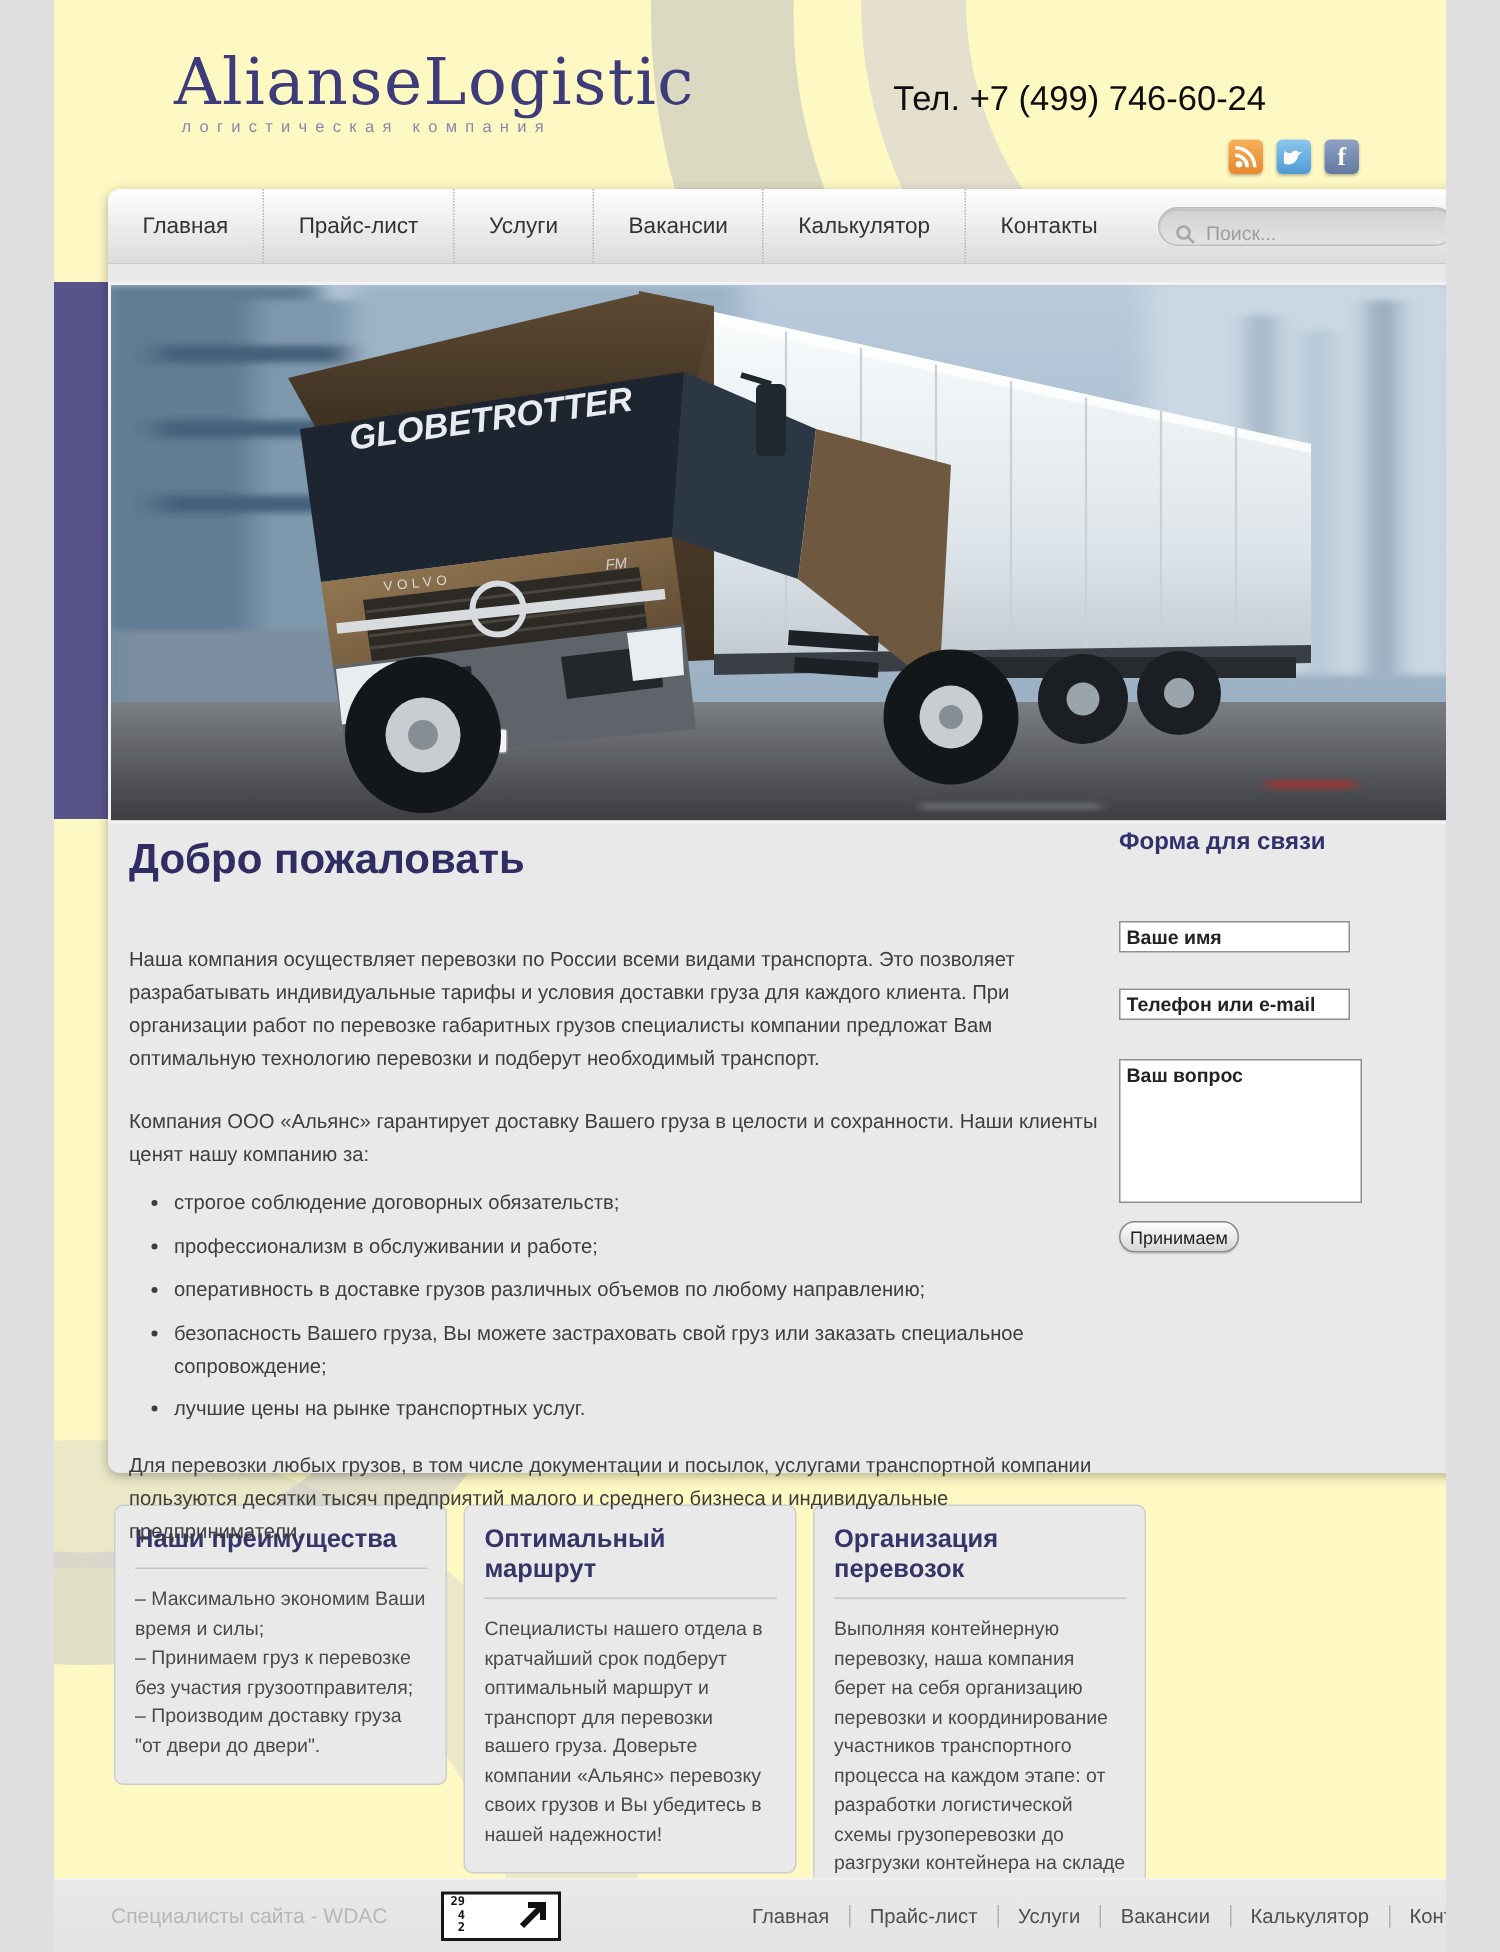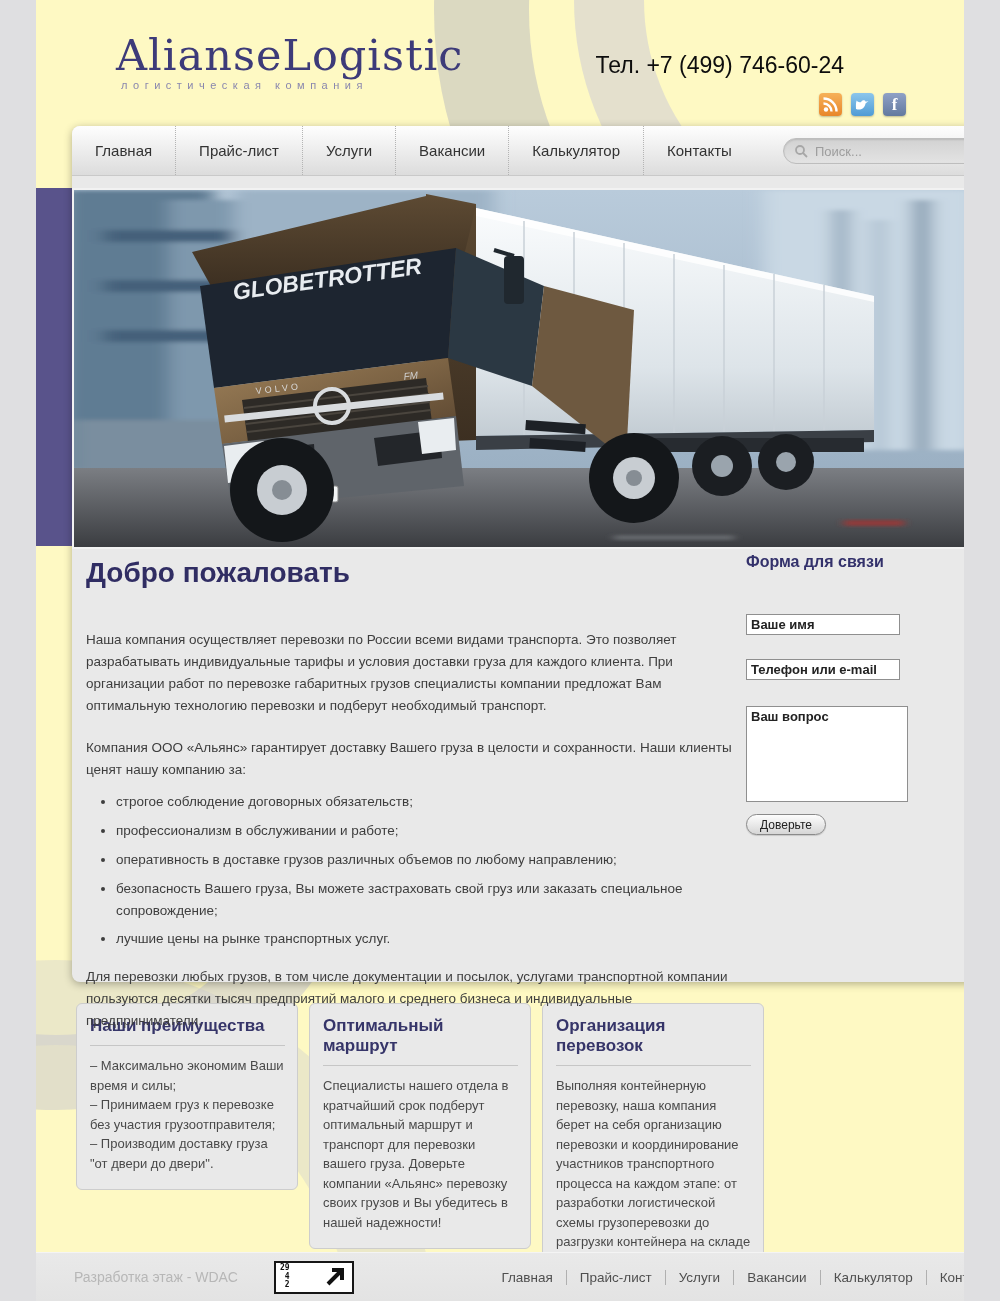--- a/index.html
+++ b/index.html
@@ -32,21 +32,21 @@
   .purple-band { position:absolute; top:188px; left:0; width:1000px; height:358px; background:#59538b; z-index:1; }
 
   
   .card { position:absolute; top:126px; left:36px; width:928px; height:856px; background:#e9e9e9; border-radius:8px; box-shadow:0 2px 8px rgba(0,0,0,.3); z-index:3; }
 
   
   .navbar { height:50px; border-radius:8px 8px 0 0; background:linear-gradient(#fefefe,#dcdcdc); border-bottom:1px solid #c9c9c9; display:flex; align-items:stretch; position:relative; }
   .nav-list { display:flex; list-style:none; }
   .nav-list li { display:flex; align-items:center; padding:0 23px; font-size:15px; color:#333; cursor:pointer; }
   .nav-list li + li { border-left:1px dotted #b4b4b4; }
-  .searchbox { position:absolute; right:19px; top:12px; width:198px; height:26px; background:linear-gradient(#d2d2d2,#e3e3e3); border:1px solid #bdbdbd; border-radius:14px; display:flex; align-items:center; padding:0 10px; box-shadow:inset 0 1px 2px rgba(0,0,0,.12); }
+  .searchbox { position:absolute; right:30px; top:12px; width:198px; height:26px; background:linear-gradient(#d2d2d2,#e3e3e3); border:1px solid #bdbdbd; border-radius:14px; display:flex; align-items:flex-end; padding:0 10px; box-shadow:inset 0 1px 2px rgba(0,0,0,.12); }
   .searchbox input { border:none; outline:none; background:transparent; font-size:13px; color:#555; width:150px; margin-left:7px; }
   .searchbox input::placeholder { color:#9d9d9d; }
 
   
   .hero { position:relative; margin:14px 28px 0 2px; width:898px; height:357px; background:#9db2c6; overflow:hidden; outline:2px solid #f2f2f2; }
   .hero svg { display:block; }
 
   
   .content { position:relative; padding:10px 12px 0 14px; }
   .welcome-title { font-size:28px; font-weight:bold; color:#302d63; letter-spacing:0; }
@@ -277,21 +277,21 @@
           <li>лучшие цены на рынке транспортных услуг.</li>
         </ul>
         <p class="after-list">Для перевозки любых грузов, в том числе документации и посылок, услугами транспортной компании пользуются десятки тысяч предприятий малого и среднего бизнеса и индивидуальные предприниматели.</p>
       </div>
 
       <div class="contact-form">
         <div class="form-title">Форма для связи</div>
         <input class="fld-name" type="text" value="Ваше имя" style="">
         <input class="fld-contact" type="text" value="Телефон или e-mail" style="">
         <textarea style="">Ваш вопрос</textarea>
-        <button class="submit-btn">Доверьте</button>
+        <button class="submit-btn">Принимаем</button>
       </div>
     </div>
   </div>
 
   <div class="footer-boxes">
     <div class="fbox">
       <h3>Наши преимущества</h3>
       <div class="rule"></div>
       <div class="line">– Максимально экономим Ваши время и силы;</div>
       <div class="line">– Принимаем груз к перевозке без участия грузоотправителя;</div>
@@ -303,21 +303,21 @@
       <p>Специалисты нашего отдела в кратчайший срок подберут оптимальный маршрут и транспорт для перевозки вашего груза. Доверьте компании «Альянс» перевозку своих грузов и Вы убедитесь в нашей надежности!</p>
     </div>
     <div class="fbox">
       <h3>Организация перевозок</h3>
       <div class="rule"></div>
       <p>Выполняя контейнерную перевозку, наша компания берет на себя организацию перевозки и координирование участников транспортного процесса на каждом этапе: от разработки логистической схемы грузоперевозки до разгрузки контейнера на складе грузополучателя.</p>
     </div>
   </div>
 
   <div class="bottombar">
-    <div class="credit">Разработка этаж - WDAC</div>
+    <div class="credit">Специалисты сайта - WDAC</div>
     <div class="counter">
       <div class="digits">
         <span>29</span>
         <span>4</span>
         <span>2</span>
       </div>
       <svg width="24" height="22" viewBox="0 0 24 22">
         <path d="M4 18 L16 6 M8 4 L18 4 L18 14" fill="none" stroke="#111" stroke-width="4"></path>
       </svg>
     </div>

